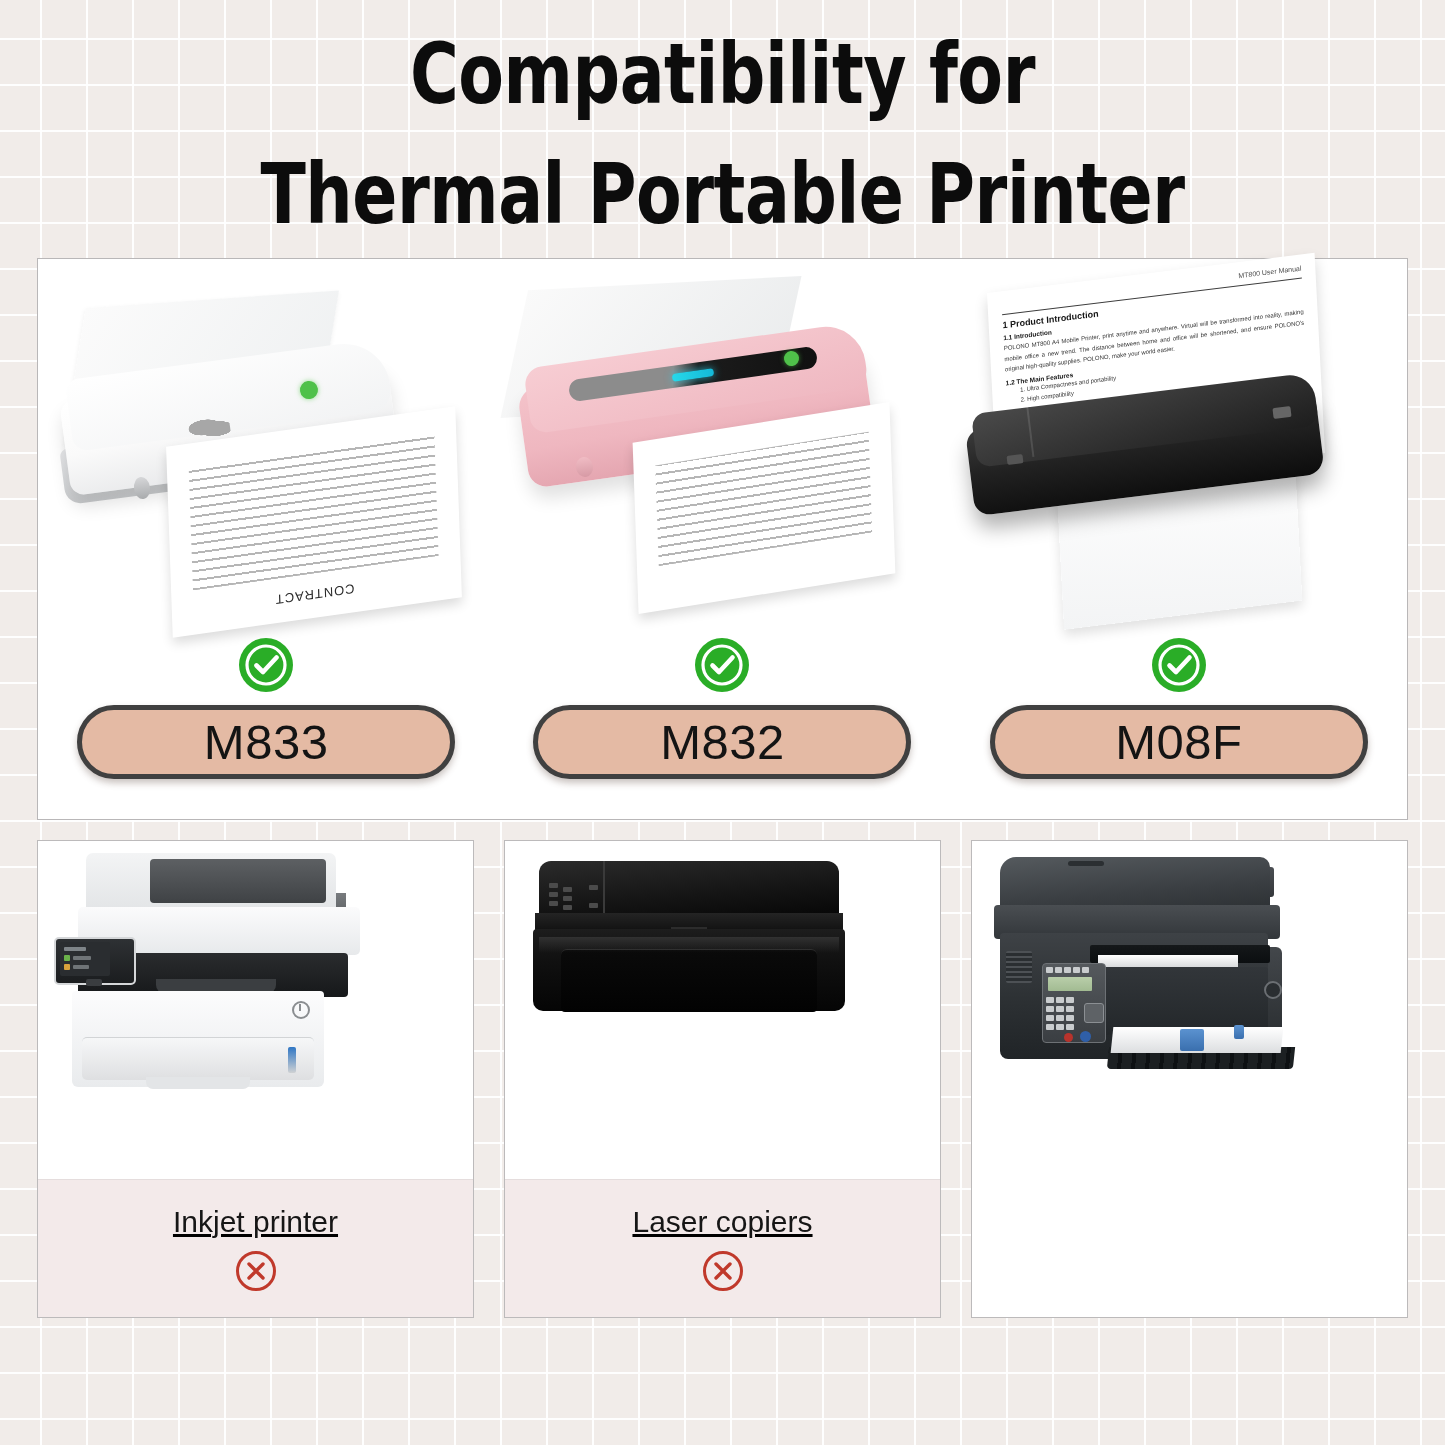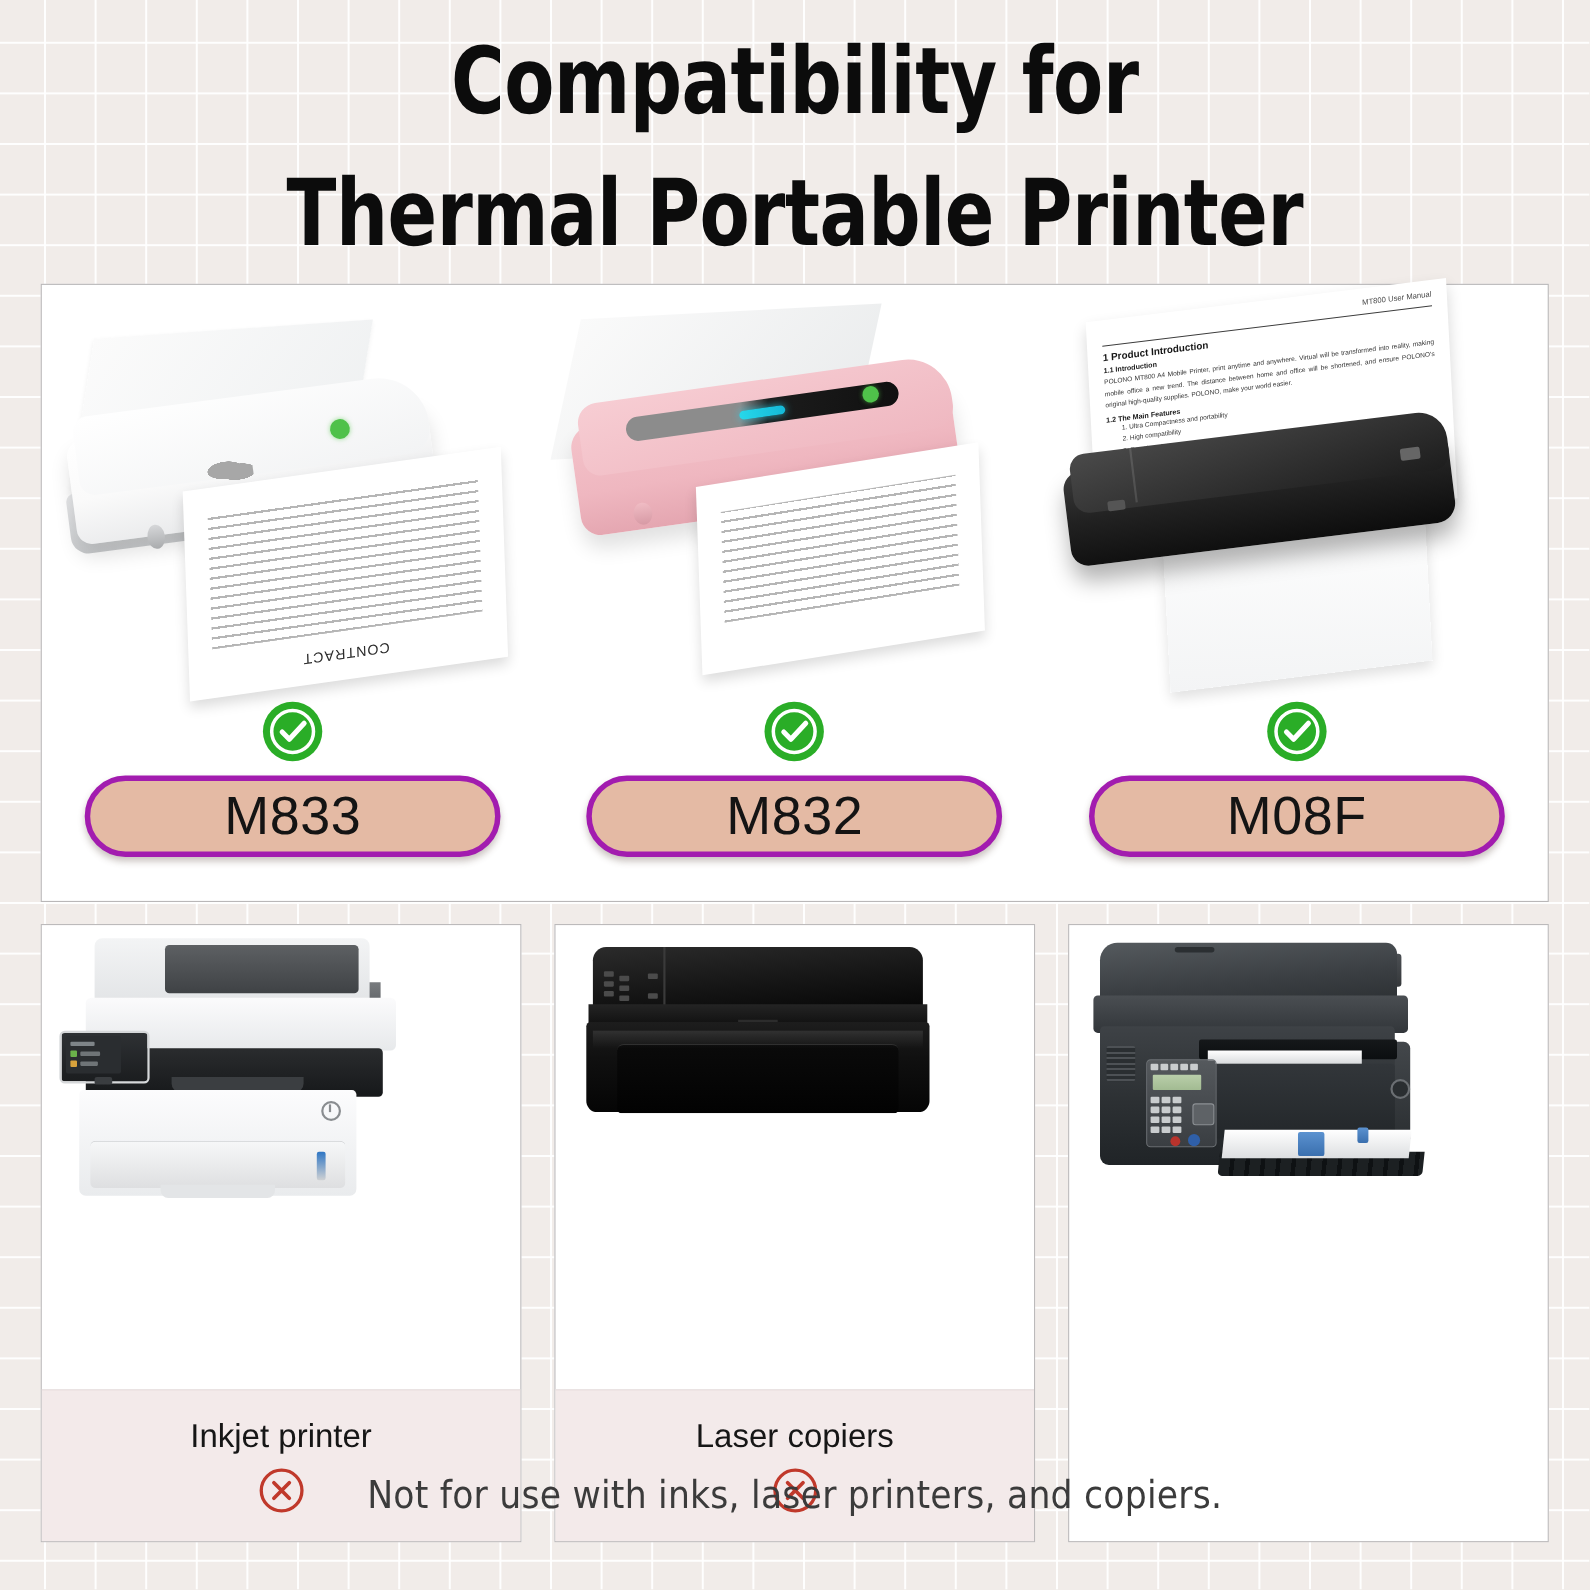--- a/index.html
+++ b/index.html
@@ -83,40 +83,41 @@
     display: flex;
     flex-direction: column;
     align-items: center;
   }
   .check-icon { width: 56px; height: 56px; display: block; margin-bottom: 12px; }
   .model-pill {
     width: 378px;
     height: 74px;
     border-radius: 40px;
     background: #e4baa4;
-    border: 5px solid #a21caf;
+    border: 5px solid #404040;
     box-sizing: border-box;
     box-shadow: 0 4px 7px rgba(90,70,60,0.33);
     display: flex;
     align-items: center;
     justify-content: center;
     font-size: 49px;
     color: #141414;
     letter-spacing: 0.5px;
   }
 
   
   .bottom-row {
     position: absolute;
     left: 37px;
     top: 840px;
     width: 1371px;
-    height: 562px;
+    height: 478px;
     display: flex;
     gap: 30px;
+    text-decoration: underline;
   }
   .bottom-panel {
     position: relative;
     flex: 1 1 0;
     background: #ffffff;
     border: 1px solid #bcbabb;
     box-sizing: border-box;
     display: flex;
     flex-direction: column;
   }
@@ -631,15 +632,14 @@
         <div class="dev cp-bluebtn"></div>
         <div class="dev cp-outbase"></div>
         <div class="dev cp-intray"></div>
         <div class="dev cp-guide"></div>
         <div class="dev cp-guide2"></div>
       </div>
     </div>
 
   </div>
 
-  <div class="footer-note">Not for use with inks, laser printers, and copiers.</div>
 
 </div>
 
 </body></html>

